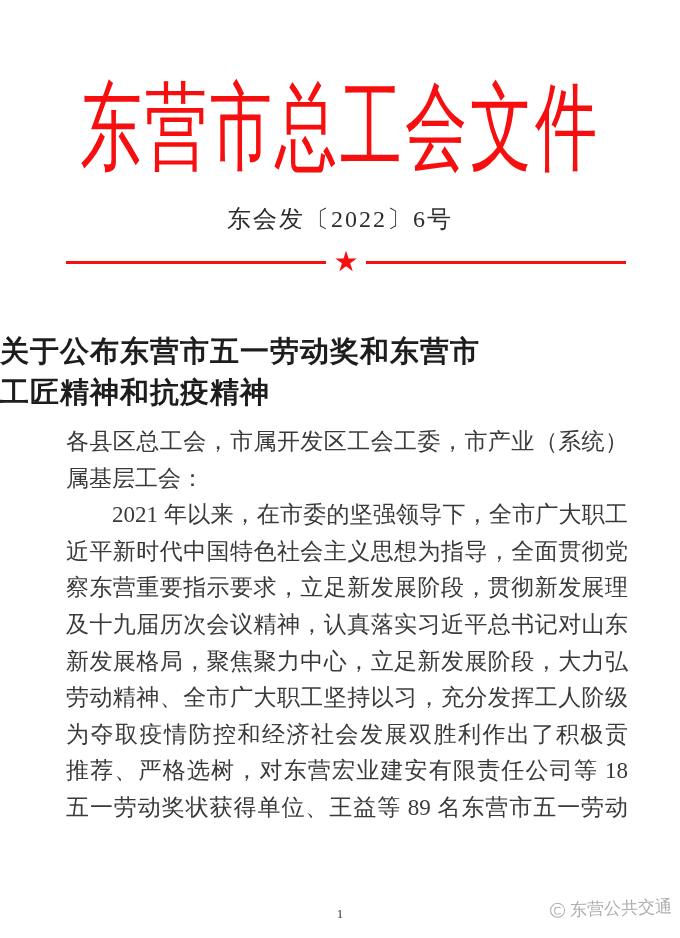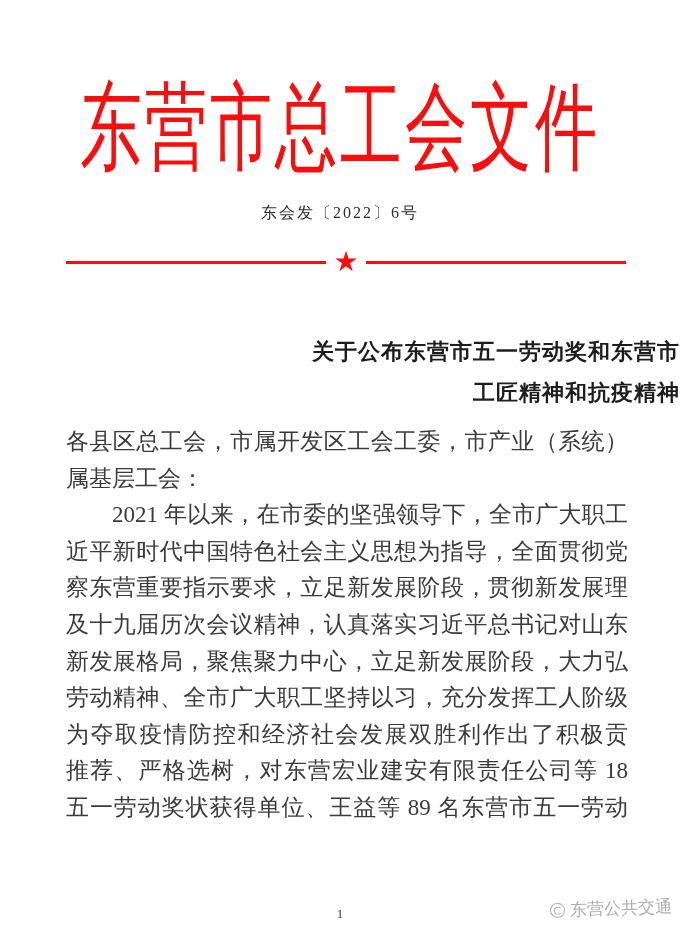--- a/index.html
+++ b/index.html
@@ -31,21 +31,21 @@
     transform-origin: center top;
   }
 
   
   .doc-number {
     position: absolute;
     top: 203px;
     left: 0;
     width: 680px;
     text-align: center;
-    font-size: 16px;
+    font-size: 24px;
     color: #2e2e2e;
     letter-spacing: 2px;
   }
 
   
   .red-divider {
     position: absolute;
     top: 248px;
     left: 66px;
     width: 560px;
@@ -65,22 +65,22 @@
     margin: 0 7px;
     font-family: "DejaVu Sans", sans-serif;
   }
 
   
   .doc-title {
     position: absolute;
     top: 331px;
     left: 0;
     width: 680px;
-    text-align: right;
-    font-size: 22px;
+    text-align: left;
+    font-size: 29px;
     line-height: 41px;
     font-weight: bold;
     color: var(--title-ink);
     letter-spacing: 1px;
   }
 
   
   .body-text {
     position: absolute;
     top: 424px;

